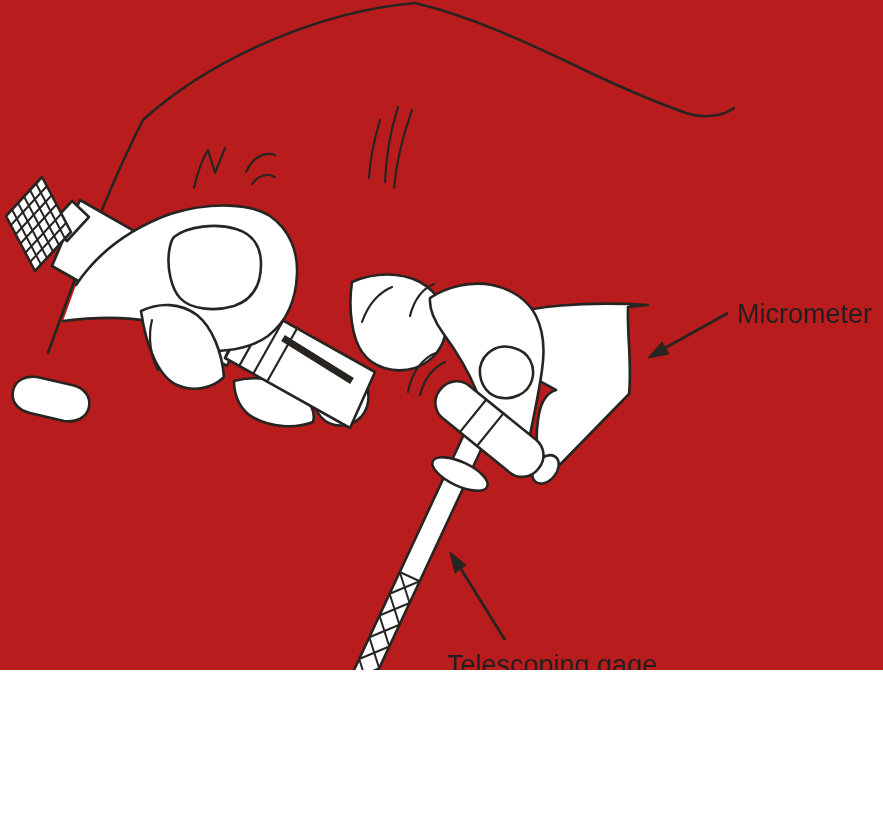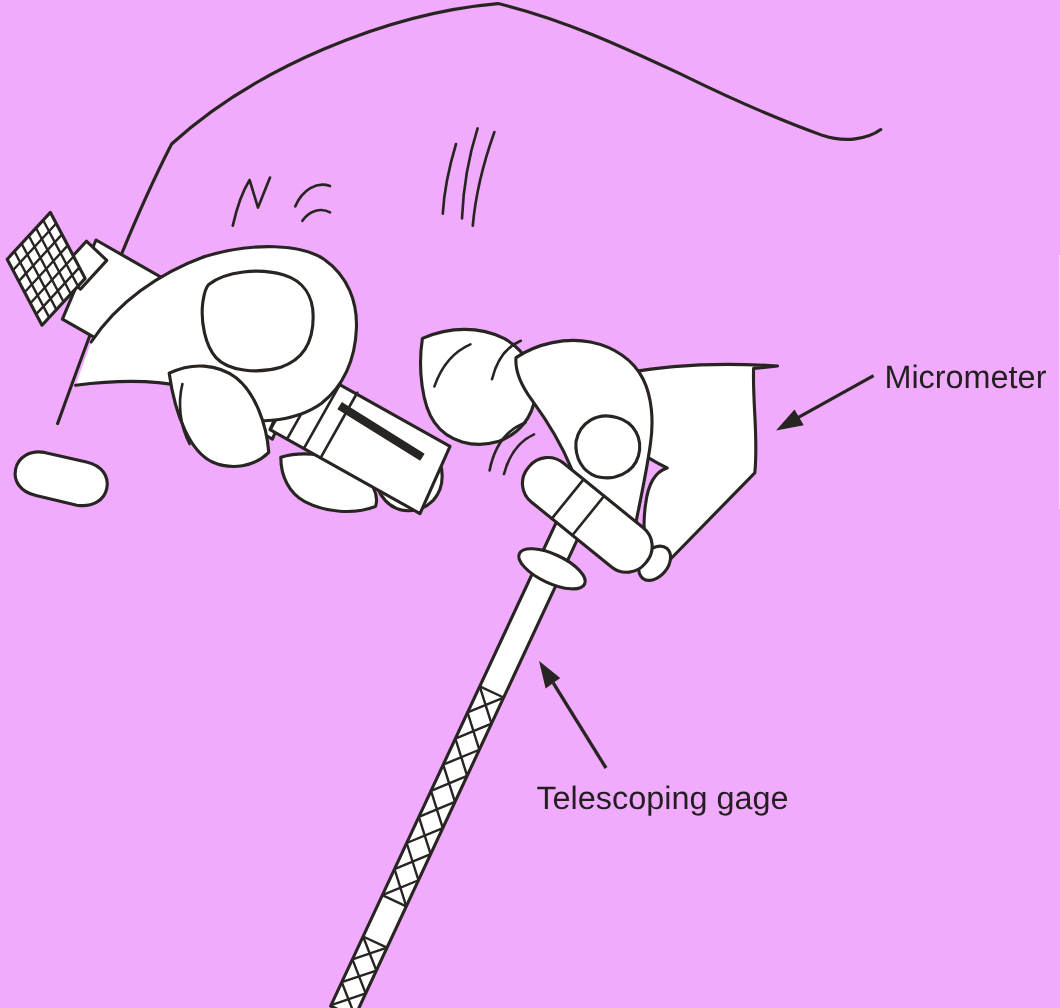--- a/index.html
+++ b/index.html
@@ -4,22 +4,22 @@
 <style>
   html, body {
     margin: 0;
     padding: 0;
     background: #ffffff;
     font-family: "Liberation Sans", sans-serif;
   }
   .figure-stage {
     position: relative;
     width: 883px;
-    height: 840px;
-    background: #f0abfc;
+    height: 670px;
+    background: #b91c1c;
     overflow: hidden;
     text-align: right;
   }
   svg { display: block; }
   .ln  { fill: none; stroke: #282422; stroke-width: 2.6; stroke-linecap: round; stroke-linejoin: round; }
   .lnt { fill: none; stroke: #282422; stroke-width: 2.2; stroke-linecap: round; stroke-linejoin: round; }
   .wh  { fill: #ffffff; stroke: #282422; stroke-width: 2.6; stroke-linejoin: round; }
   .whn { fill: #ffffff; stroke: none; }
   .hatch { fill: none; stroke: #282422; stroke-width: 2; stroke-linecap: butt; }
   .thick { fill: none; stroke: #282422; stroke-width: 7; stroke-linecap: butt; }

